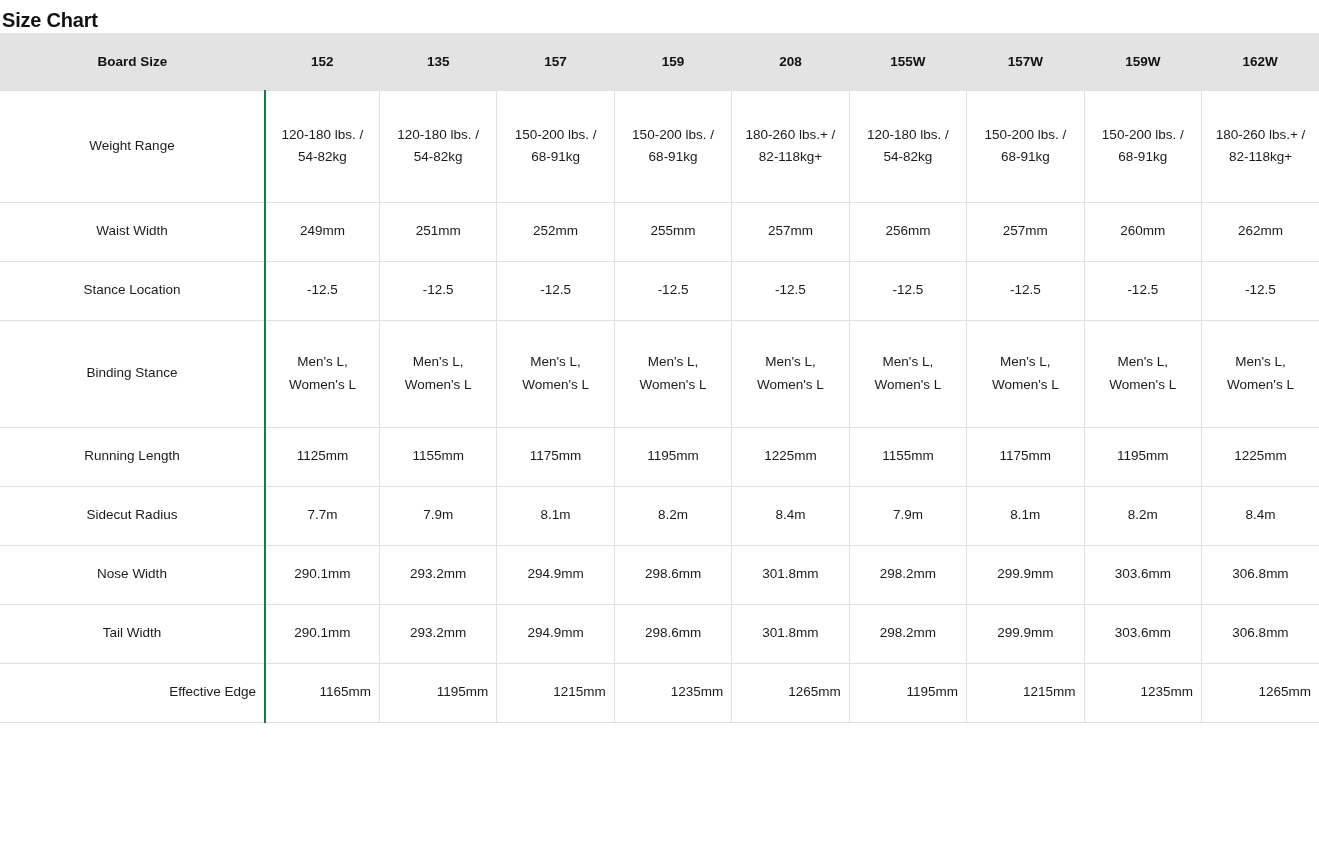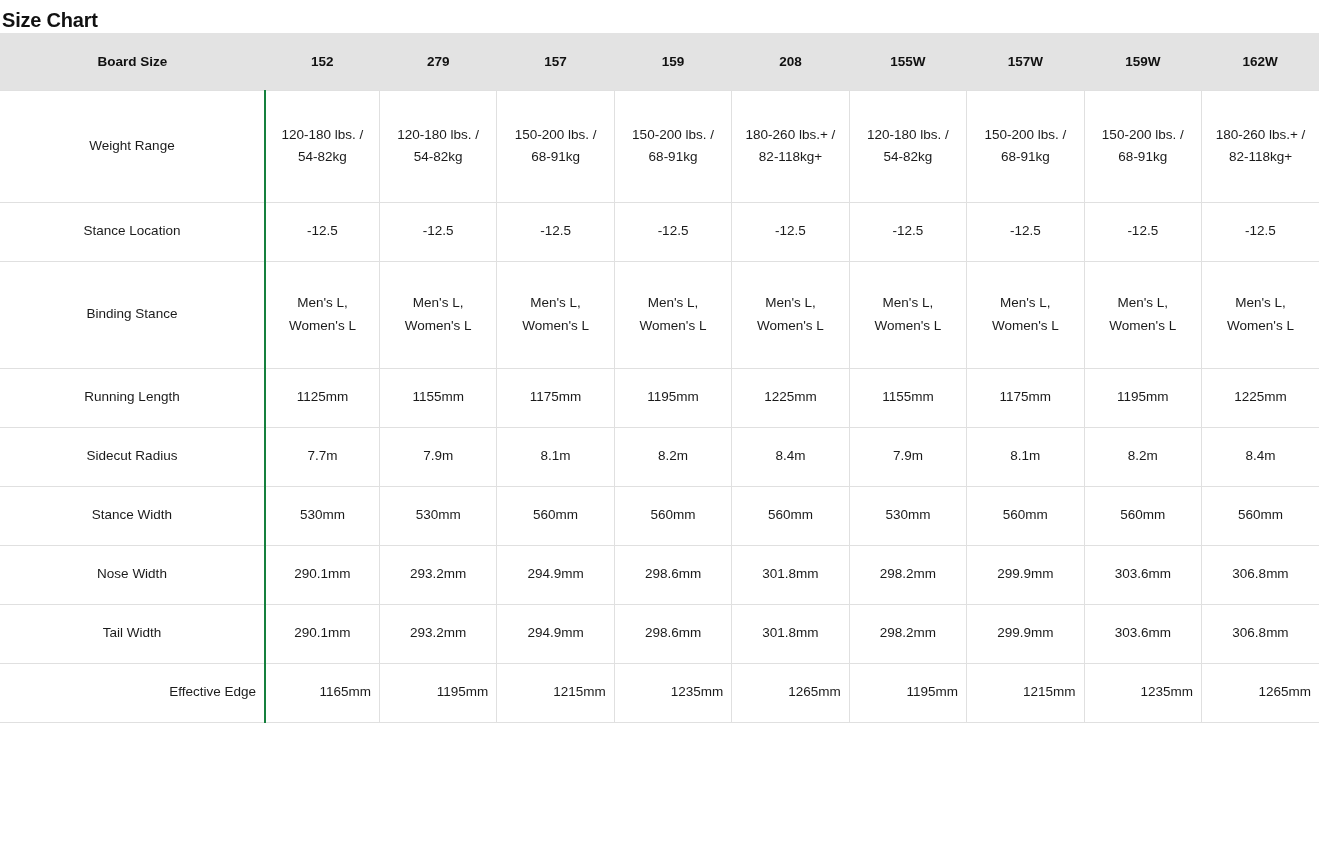--- a/index.html
+++ b/index.html
@@ -97,21 +97,21 @@
       <col class="data-col">
       <col class="data-col">
       <col class="data-col">
       <col class="data-col">
       <col class="data-col">
     </colgroup>
     <thead>
       <tr>
         <th>Board Size</th>
         <th>152</th>
-        <th>279</th>
+        <th>135</th>
         <th>157</th>
         <th>159</th>
         <th>208</th>
         <th>155W</th>
         <th>157W</th>
         <th>159W</th>
         <th>162W</th>
       </tr>
     </thead>
     <tbody>
@@ -122,20 +122,32 @@
         <td>120-180 lbs. / 54-82kg</td>
         <td>150-200 lbs. / 68-91kg</td>
         <td>150-200 lbs. / 68-91kg</td>
         <td>180-260 lbs.+ / 82-118kg+</td>
         <td>120-180 lbs. / 54-82kg</td>
         <td>150-200 lbs. / 68-91kg</td>
         <td>150-200 lbs. / 68-91kg</td>
         <td>180-260 lbs.+ / 82-118kg+</td>
       </tr>
 
+      <tr class="r-std">
+        <td class="row-label">Waist Width</td>
+        <td>249mm</td>
+        <td>251mm</td>
+        <td>252mm</td>
+        <td>255mm</td>
+        <td>257mm</td>
+        <td>256mm</td>
+        <td>257mm</td>
+        <td>260mm</td>
+        <td>262mm</td>
+      </tr>
 
       <tr class="r-std">
         <td class="row-label">Stance Location</td>
         <td>-12.5</td>
         <td>-12.5</td>
         <td>-12.5</td>
         <td>-12.5</td>
         <td>-12.5</td>
         <td>-12.5</td>
         <td>-12.5</td>
@@ -176,32 +188,20 @@
         <td>8.1m</td>
         <td>8.2m</td>
         <td>8.4m</td>
         <td>7.9m</td>
         <td>8.1m</td>
         <td>8.2m</td>
         <td>8.4m</td>
       </tr>
 
 
-      <tr class="r-std">
-        <td class="row-label">Stance Width</td>
-        <td>530mm</td>
-        <td>530mm</td>
-        <td>560mm</td>
-        <td>560mm</td>
-        <td>560mm</td>
-        <td>530mm</td>
-        <td>560mm</td>
-        <td>560mm</td>
-        <td>560mm</td>
-      </tr>
 
       <tr class="r-std">
         <td class="row-label">Nose Width</td>
         <td>290.1mm</td>
         <td>293.2mm</td>
         <td>294.9mm</td>
         <td>298.6mm</td>
         <td>301.8mm</td>
         <td>298.2mm</td>
         <td>299.9mm</td>

